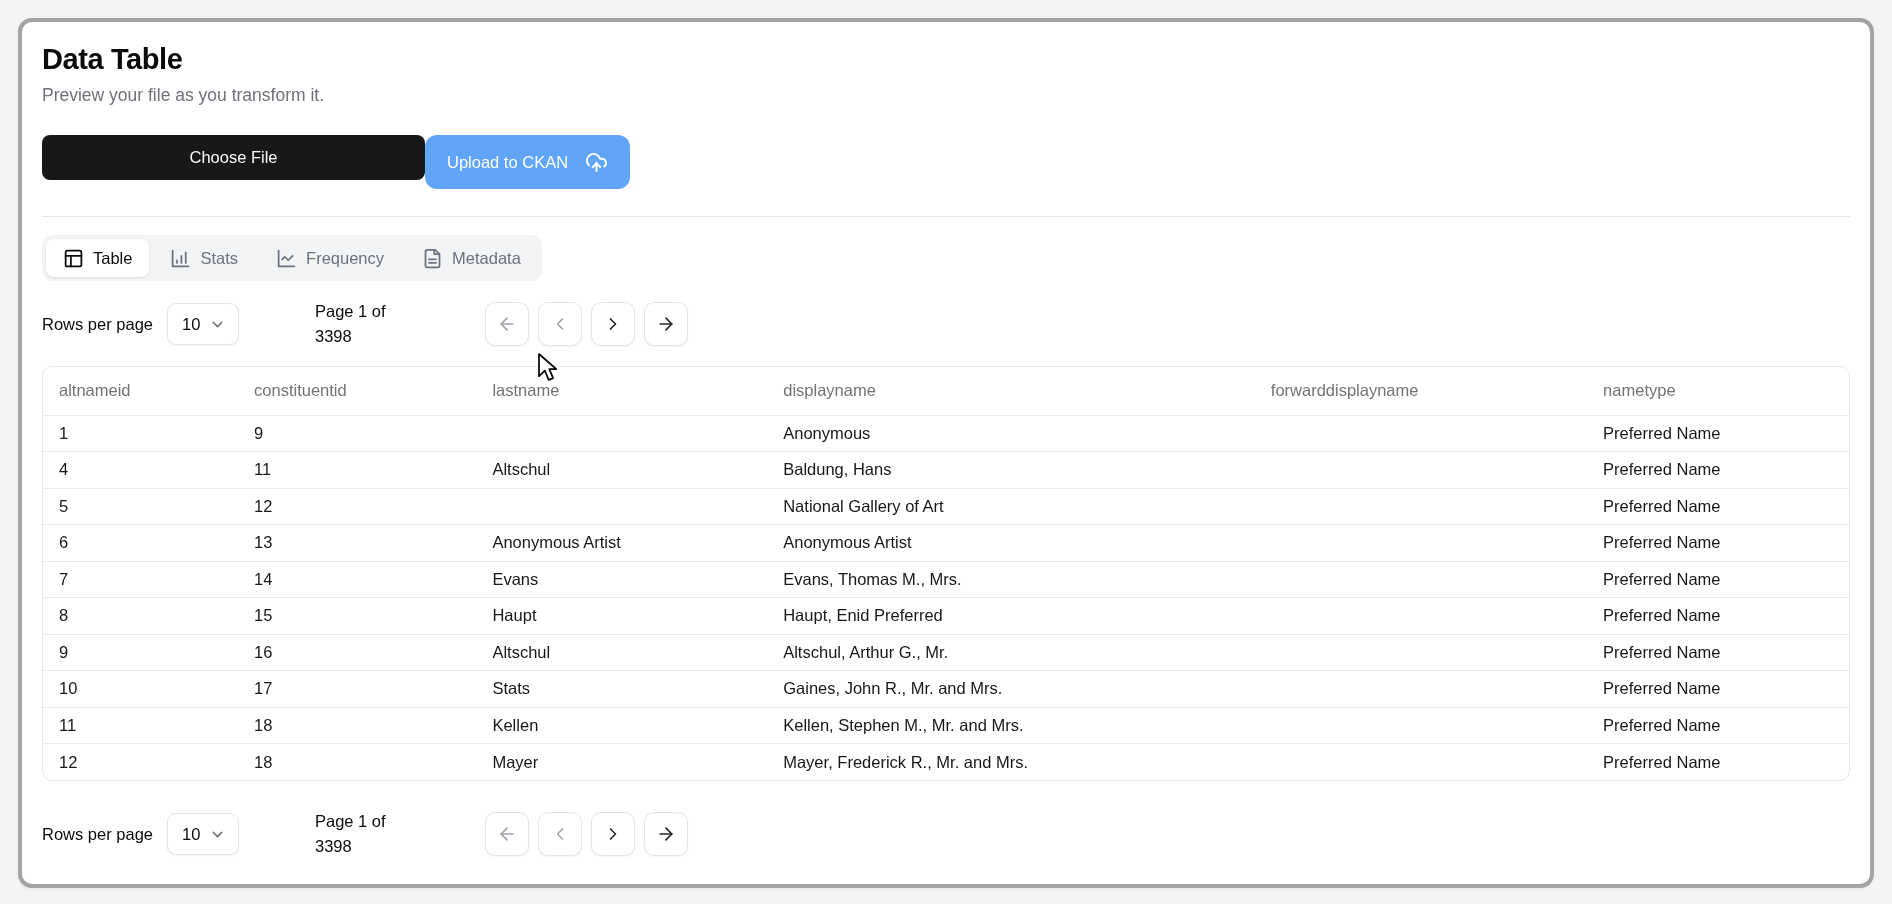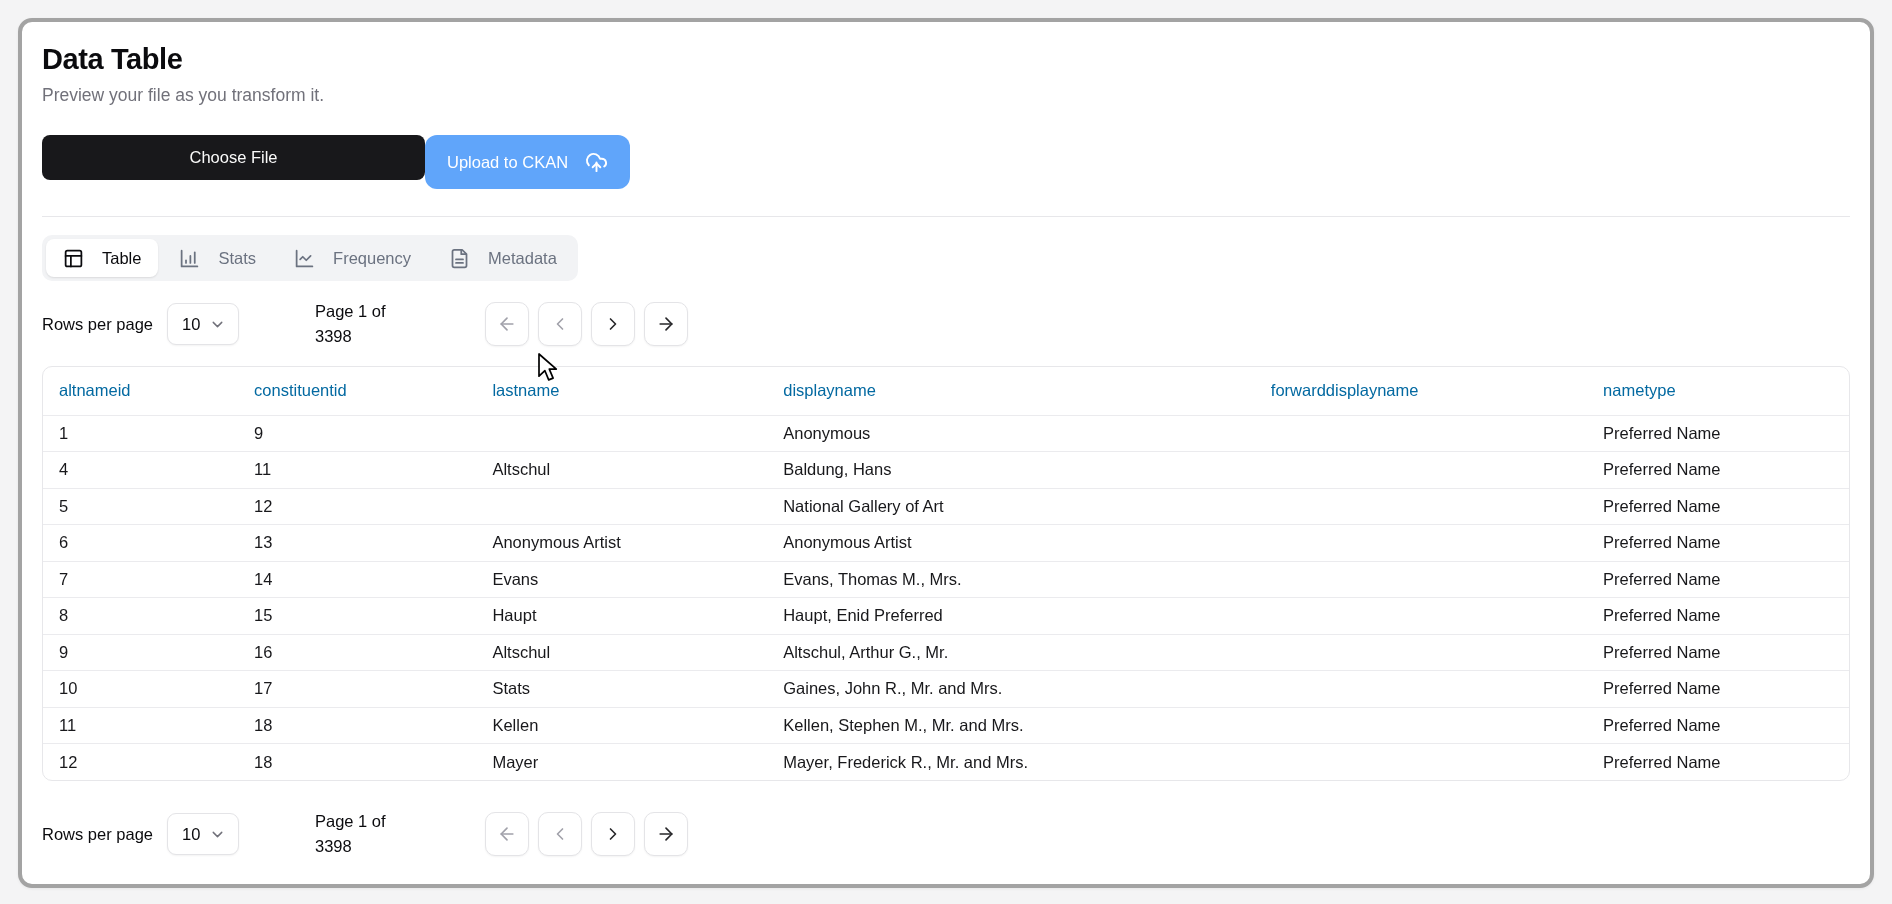--- a/index.html
+++ b/index.html
@@ -32,21 +32,21 @@
     font-family:inherit; cursor:pointer; display:flex; align-items:center; gap:17px;
   }
   .accepts { margin-top:8px; font-size:17.5px; color:#54545c; line-height:23px; }
   .divider { margin-top:27px; height:1px; background:#e7e7ea; }
 
   .tabs {
     margin-top:18px; display:inline-flex; align-items:center; gap:4px;
     background:#f2f3f5; border-radius:10px; padding:4px; height:46px;
   }
   .tab {
-    display:flex; align-items:center; gap:18px; padding:0 17px; height:38px;
+    display:flex; align-items:center; gap:9px; padding:0 17px; height:38px;
     border:none; background:transparent; border-radius:8px; cursor:pointer;
     font-family:inherit; font-size:16.5px; color:#6b7280;
   }
   .tab.active { background:#ffffff; color:#0b0b0e; box-shadow:0 1px 2px rgba(0,0,0,.10); font-weight:500; }
   .tab svg { flex:0 0 auto; }
 
   .pagination { display:flex; align-items:center; }
   .pagination.top { margin-top:18px; }
   .pagination.bottom { margin-top:28px; }
   .pag-label { font-size:16.5px; color:#0b0b0e; line-height:42px; }
@@ -62,21 +62,21 @@
     width:44px; height:44px; border:1px solid #e4e4e7; border-radius:10px; background:#fff;
     box-shadow:0 1px 2px rgba(0,0,0,.05); display:flex; align-items:center; justify-content:center;
     cursor:pointer; color:#27272a; padding:0;
   }
   .pbtn.disabled { color:#a1a1aa; cursor:default; }
 
   .table-wrap { margin-top:17px; border:1px solid #e7e7ea; border-radius:10px; overflow:hidden; }
   table { width:100%; border-collapse:collapse; }
   th {
     height:48px; text-align:left; padding:0 16px; font-weight:400;
-    font-size:16.5px; color:#0369a1; white-space:nowrap;
+    font-size:16.5px; color:#737373; white-space:nowrap;
   }
   td {
     height:36.5px; padding:0 16px; font-size:16.5px; color:#18181b;
     border-top:1px solid #ebebee; white-space:nowrap;
   }
   .cursor { position:absolute; left:537px; top:352px; z-index:50; pointer-events:none; }
 </style>
 </head>
 <body>
 

